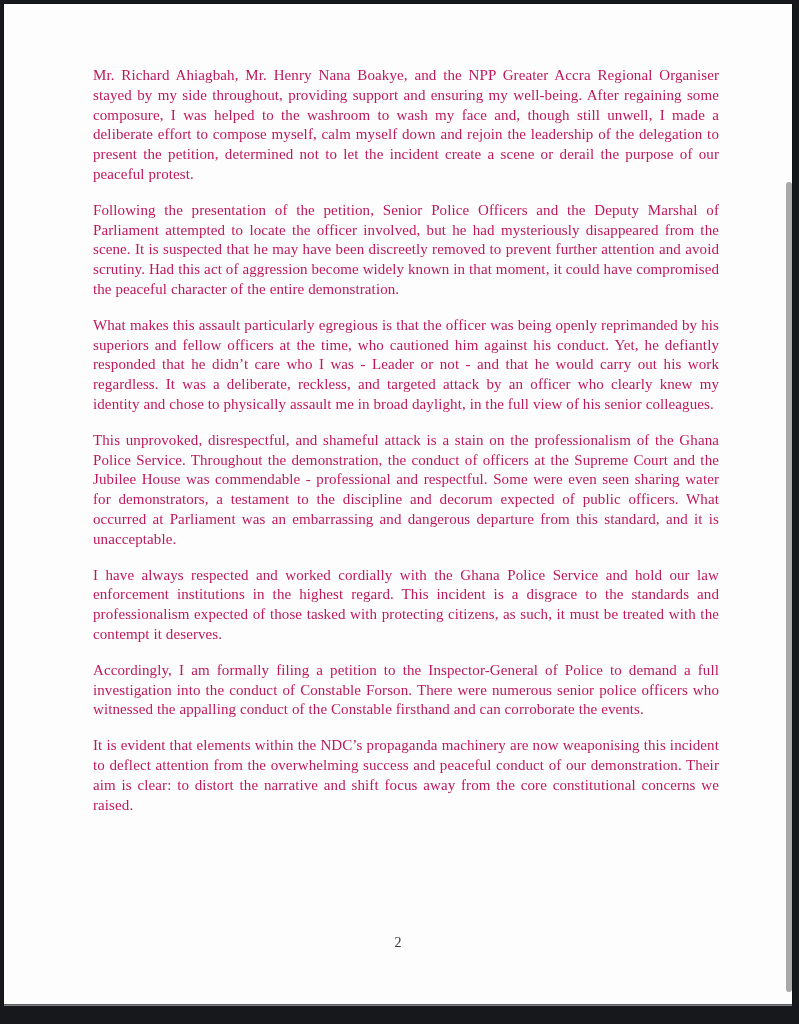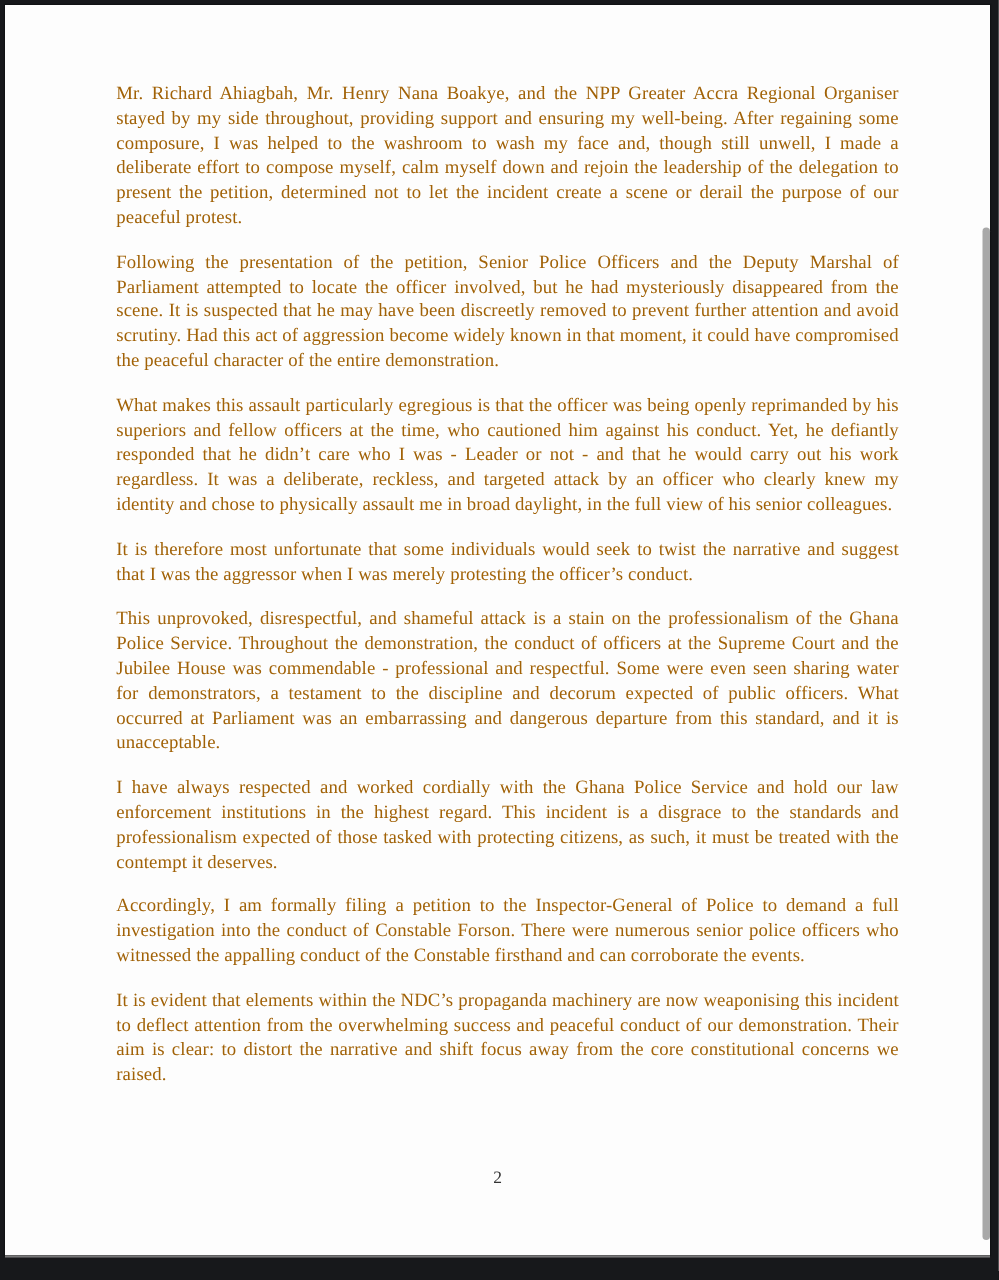--- a/index.html
+++ b/index.html
@@ -26,21 +26,21 @@
   .content {
     position: absolute;
     top: 62px;
     left: 89px;
     width: 626px;
   }
   .content p {
     margin: 0 0 16px 0;
     font-size: 15px;
     line-height: 19.8px;
-    color: #a16207;
+    color: #be185d;
     text-align: justify;
     letter-spacing: 0.1px;
   }
   .page-number {
     position: absolute;
     top: 931px;
     left: 0;
     width: 788px;
     text-align: center;
     font-size: 14px;
@@ -58,21 +58,20 @@
   }
 </style>
 </head>
 <body>
 
 <div class="page">
   <div class="content">
     <p>Mr. Richard Ahiagbah, Mr. Henry Nana Boakye, and the NPP Greater Accra Regional Organiser stayed by my side throughout, providing support and ensuring my well-being. After regaining some composure, I was helped to the washroom to wash my face and, though still unwell, I made a deliberate effort to compose myself, calm myself down and rejoin the leadership of the delegation to present the petition, determined not to let the incident create a scene or derail the purpose of our peaceful protest.</p>
     <p>Following the presentation of the petition, Senior Police Officers and the Deputy Marshal of Parliament attempted to locate the officer involved, but he had mysteriously disappeared from the scene. It is suspected that he may have been discreetly removed to prevent further attention and avoid scrutiny. Had this act of aggression become widely known in that moment, it could have compromised the peaceful character of the entire demonstration.</p>
     <p>What makes this assault particularly egregious is that the officer was being openly reprimanded by his superiors and fellow officers at the time, who cautioned him against his conduct. Yet, he defiantly responded that he didn’t care who I was - Leader or not - and that he would carry out his work regardless.  It was a deliberate, reckless, and targeted attack by an officer who clearly knew my identity and chose to physically assault me in broad daylight, in the full view of his senior colleagues.</p>
-    <p>It is therefore most unfortunate that some individuals would seek to twist the narrative and suggest that I was the aggressor when I was merely protesting the officer’s conduct.</p>
     <p>This unprovoked, disrespectful, and shameful attack is a stain on the professionalism of the Ghana Police Service. Throughout the demonstration, the conduct of officers at the Supreme Court and the Jubilee House was commendable - professional and respectful. Some were even seen sharing water for demonstrators, a testament to the discipline and decorum expected of public officers. What occurred at Parliament was an embarrassing and dangerous departure from this standard, and it is unacceptable.</p>
     <p>I have always respected and worked cordially with the Ghana Police Service and hold our law enforcement institutions in the highest regard. This incident is a disgrace to the standards and professionalism expected of those tasked with protecting citizens, as such, it must be treated with the contempt it deserves.</p>
     <p>Accordingly, I am formally filing a petition to the Inspector-General of Police to demand a full investigation into the conduct of Constable Forson. There were numerous senior police officers who witnessed the appalling conduct of the Constable firsthand and can corroborate the events.</p>
     <p>It is evident that elements within the NDC’s propaganda machinery are now weaponising this incident to deflect attention from the overwhelming success and peaceful conduct of our demonstration. Their aim is clear: to distort the narrative and shift focus away from the core constitutional concerns we raised.</p>
   </div>
   <div class="page-number">2</div>
 </div>
 
 <div class="scrollbar-thumb"></div>
 

